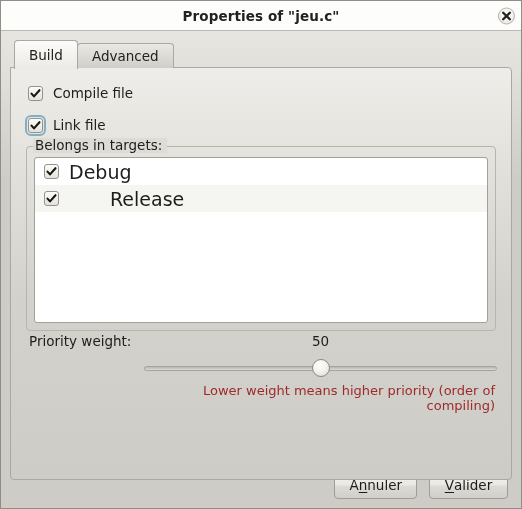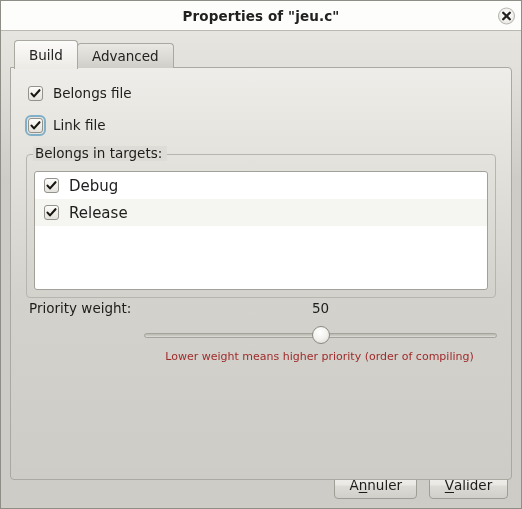--- a/index.html
+++ b/index.html
@@ -146,26 +146,26 @@
   .cbox svg { position: absolute; left: 0; top: 0; }
   .cbox.focused {
     outline: 2px solid #7fb0c8;
     outline-offset: 1px;
     border-radius: 3px;
   }
 
   
   .groupbox {
     position: relative;
-    margin: 18px 1px 0 1px;
-    padding: 16px 7px 7px 7px;
+    margin: 10px 1px 0 1px;
+    padding: 10px 7px 7px 7px;
     border: 1px solid #b6b5ae;
     border-radius: 4px;
     box-sizing: border-box;
-    height: 144px;
+    height: 185px;
   }
   .group-title {
     position: absolute;
     top: -9px;
     left: 6px;
     padding: 0 5px 0 2px;
     background: #dedcd6;
     font-size: 13.5px;
     color: #1d1d1b;
     line-height: 15px;
@@ -181,24 +181,24 @@
     overflow: hidden;
   }
   .list-row {
     display: flex;
     align-items: center;
     height: 27px;
     padding-left: 9px;
     box-sizing: border-box;
     cursor: pointer;
   }
-  .list-row.alt { background: #f5f5f2; }
+  .list-row.alt { background: #f5f5f2; gap: 41px; }
   .list-row .label {
     margin-left: 10px;
-    font-size: 15px;
+    font-size: 19px;
     color: #1d1d1b;
   }
 
   
   .slider-block {
     position: relative;
     height: 78px;
   }
   .prio-label {
     position: absolute;
@@ -241,22 +241,22 @@
     border-radius: 50%;
     border: 1px solid #8b8a83;
     background: radial-gradient(circle at 42% 32%, #ffffff 0%, #f3f2ef 48%, #d7d6d0 100%);
     cursor: pointer;
   }
   .hint {
     position: absolute;
     left: 119px;
     right: 2px;
     top: 52px;
-    text-align: center;
-    font-size: 11px;
+    text-align: right;
+    font-size: 13px;
     color: #9f2a2a;
   }
 
   
   .footer {
     position: absolute;
     left: 0; right: 0;
     bottom: 0;
     height: 46px;
     display: flex;
@@ -309,21 +309,21 @@
     </div>
 
     <div class="tabpage">
 
       <div class="checkrow">
         <span class="cbox">
           <svg width="13" height="13" viewBox="0 0 13 13" aria-hidden="true">
             <path d="M2.5 6.6 L5 9.4 L10.5 3.2" fill="none" stroke="#17160f" stroke-width="2.1" stroke-linecap="round" stroke-linejoin="round"></path>
           </svg>
         </span>
-        <span class="label">Belongs file</span>
+        <span class="label">Compile file</span>
       </div>
 
       <div class="checkrow">
         <span class="cbox focused">
           <svg width="13" height="13" viewBox="0 0 13 13" aria-hidden="true">
             <path d="M2.5 6.6 L5 9.4 L10.5 3.2" fill="none" stroke="#17160f" stroke-width="2.1" stroke-linecap="round" stroke-linejoin="round"></path>
           </svg>
         </span>
         <span class="label">Link file</span>
       </div>

